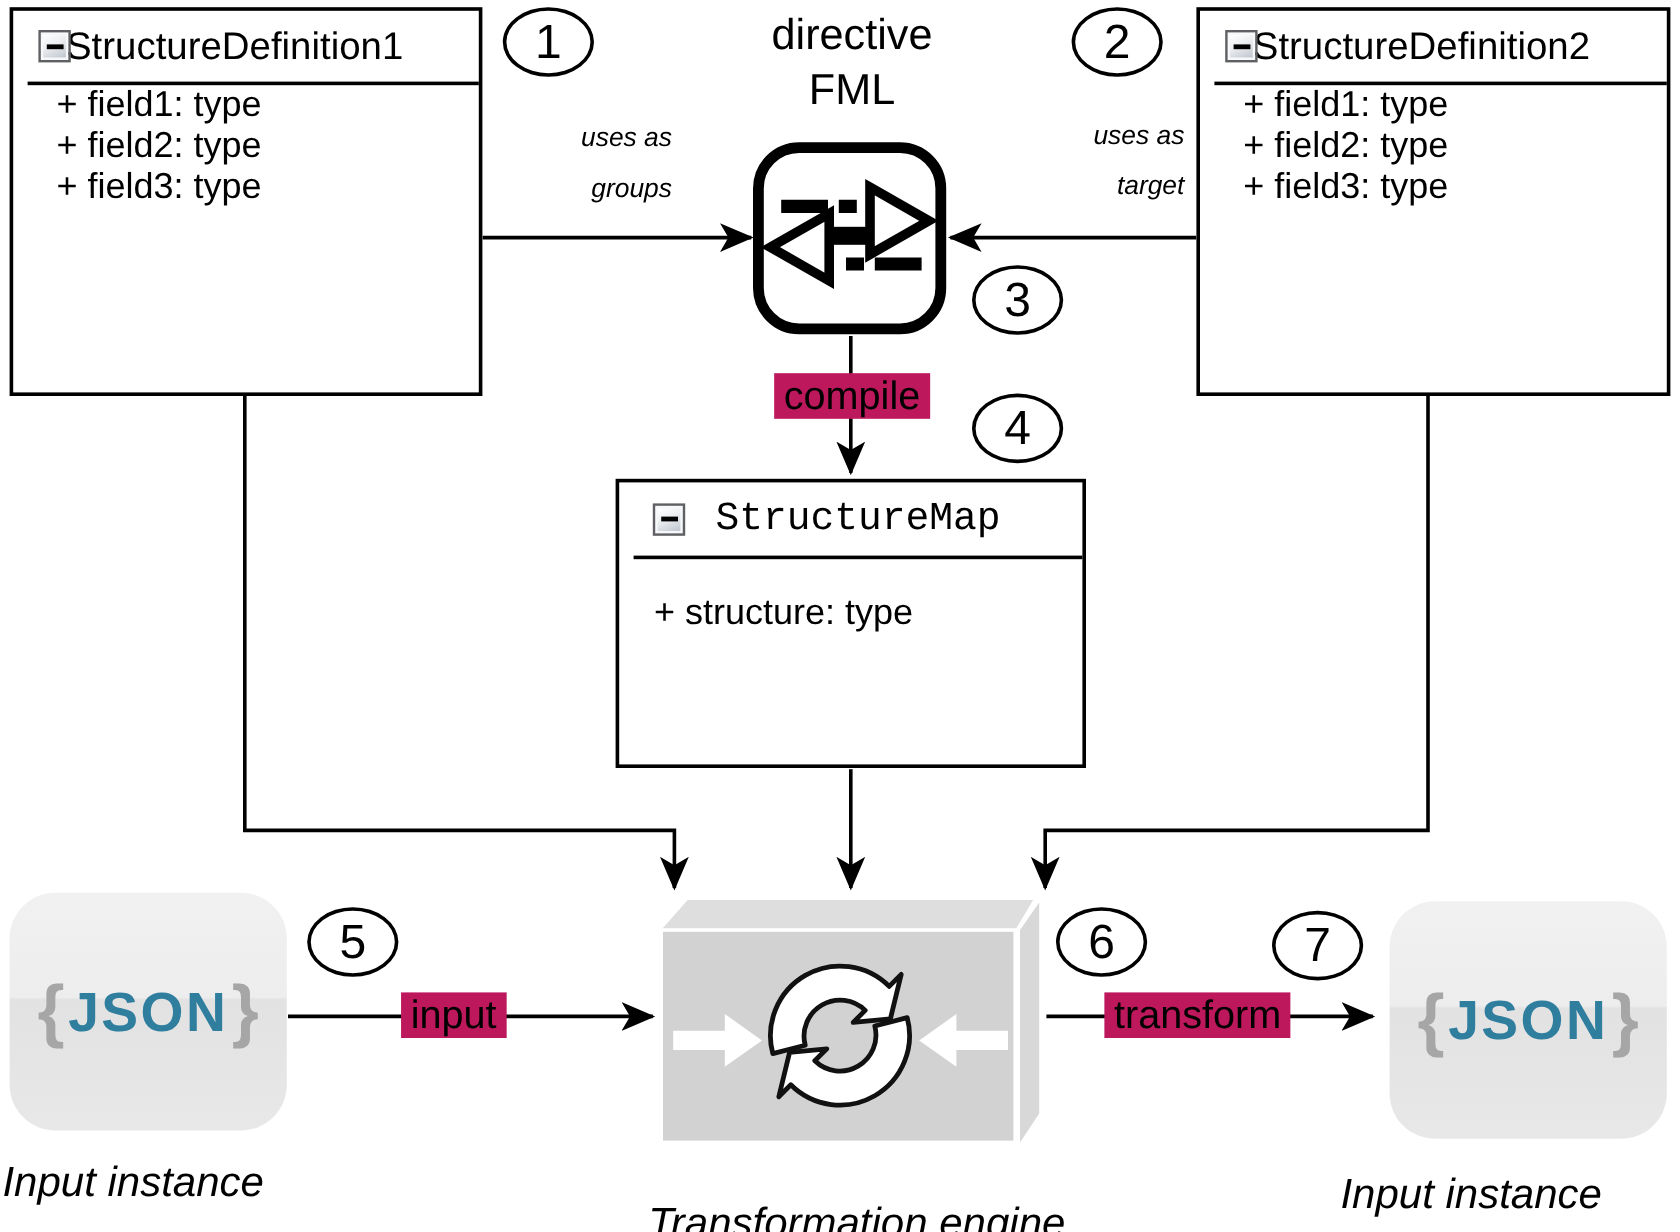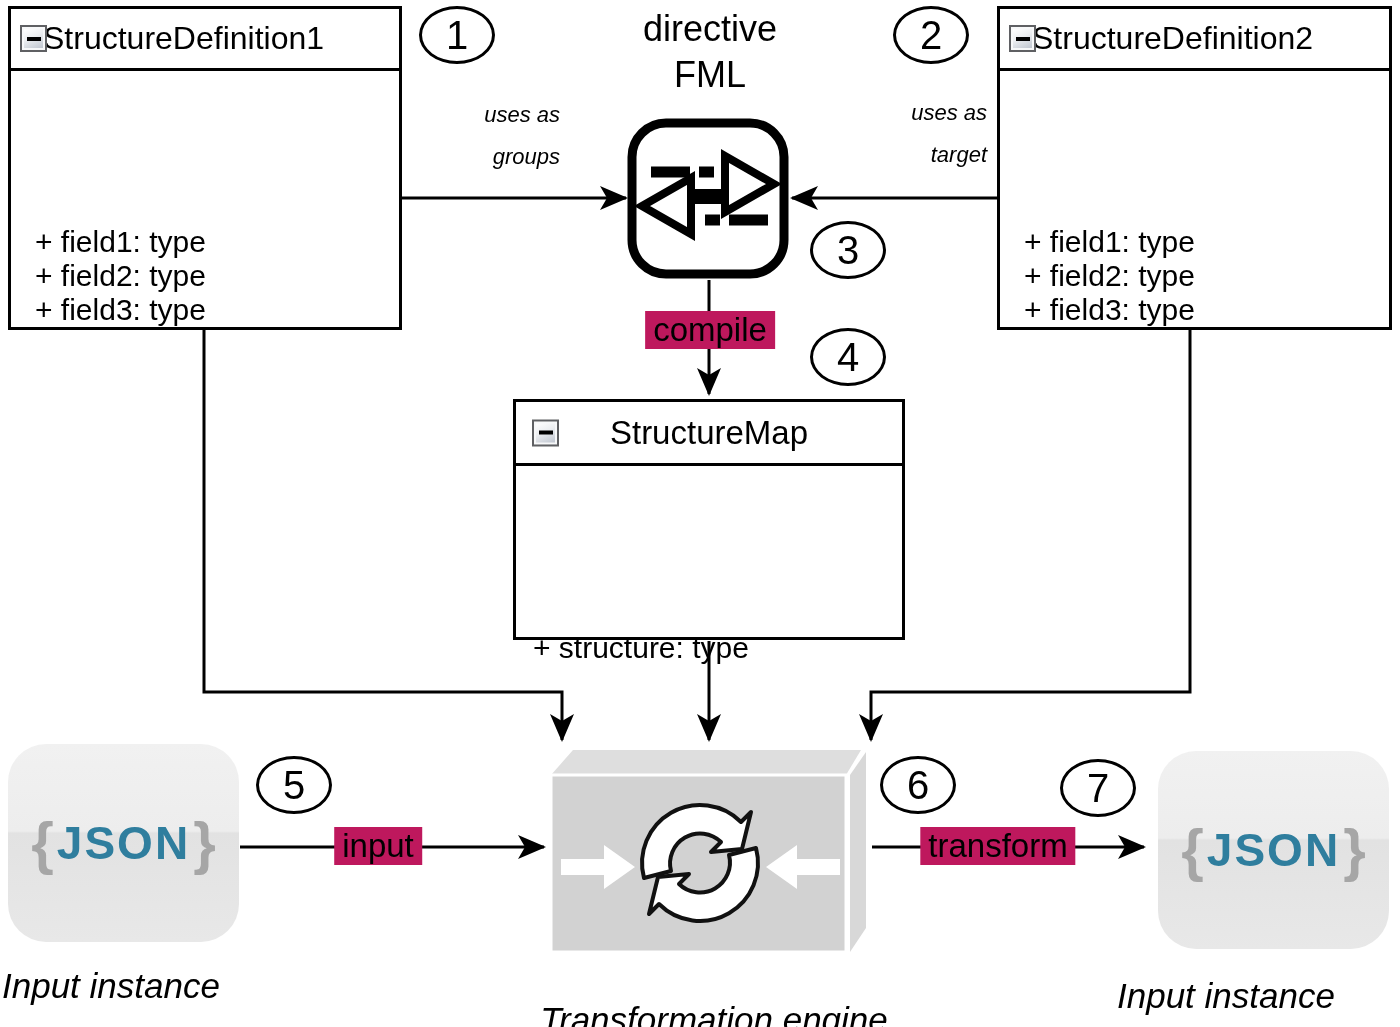--- a/index.html
+++ b/index.html
@@ -3,36 +3,36 @@
 <meta charset="utf-8">
 <style>
   html,body{margin:0;padding:0;background:#fff;}
   .canvas{
     position:relative;width:1400px;height:1027px;background:#ffffff;
     font-family:"Liberation Sans",sans-serif;color:#000;overflow:hidden;
   }
   .layer{position:absolute;left:0;top:0;}
 
   
-  .uml{position:absolute;background:#fff;border:3px solid #000;box-sizing:border-box;}
+  .uml{position:absolute;background:#fff;border:3px solid #000;box-sizing:border-box;padding-left:12px;}
   .uml-head{display:flex;align-items:center;border-bottom:3px solid #000;position:relative;box-sizing:border-box;}
   .sd .uml-head{height:62px;padding-left:9px;}
-  .map .uml-head{height:64px;justify-content:center;}
+  .map .uml-head{height:64px;justify-content:center;font-family:Liberation Mono, monospace;}
   .uml-title{font-size:32px;margin-left:-4px;white-space:nowrap;}
   .map .uml-title{margin-left:0;font-size:33px;}
   .minus-icon{
     width:27px;height:27px;flex:none;box-sizing:border-box;
     border:2px solid #5f6063;
     background:linear-gradient(155deg,#ffffff 8%,#eceef1 45%,#b7bec9 100%);
     box-shadow:inset 0 0 0 2px #f7f8f9;
     display:flex;align-items:center;justify-content:center;z-index:2;
   }
   .map .minus-icon{position:absolute;left:16px;top:50%;transform:translateY(-50%);}
   .minus-icon .bar{width:14px;height:4px;background:#000;}
-  .uml-body{display:flex;flex-direction:column;justify-content:flex-end;height:calc(100% - 62px);}
+  .uml-body{display:flex;flex-direction:column;justify-content:flex-start;height:calc(100% - 62px);}
   .map .uml-body{height:calc(100% - 64px);margin-top:28px;}
   .uml-field{font-size:30px;padding-left:24px;white-space:nowrap;}
   .map .uml-field{padding-left:17px;}
 
   
   .step{
     position:absolute;width:76px;height:58px;box-sizing:border-box;
     border:3.5px solid #000;border-radius:50%;background:#fff;
     display:flex;align-items:center;justify-content:center;font-size:40px;
   }

